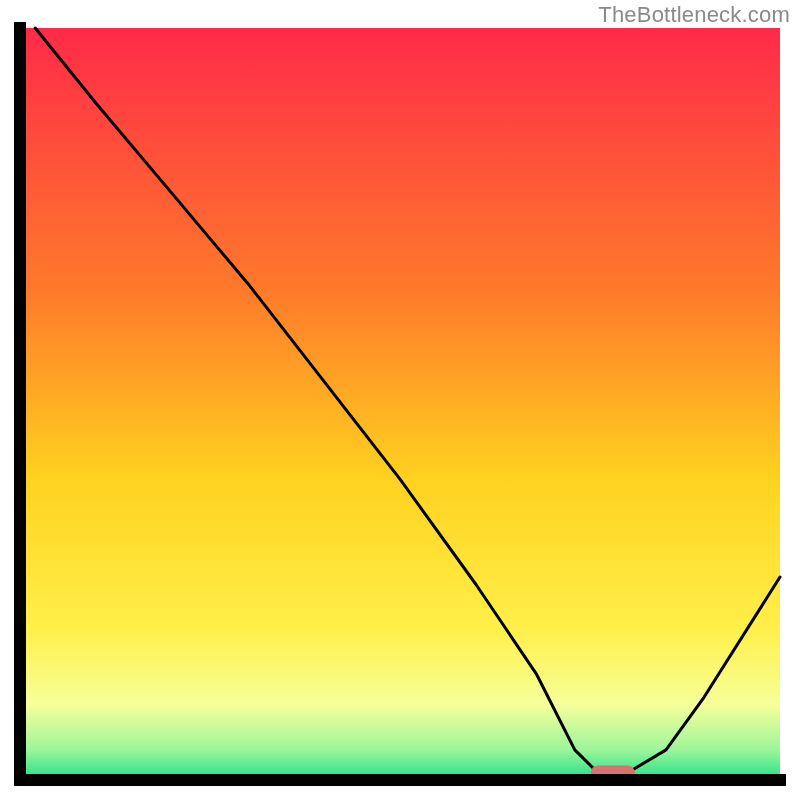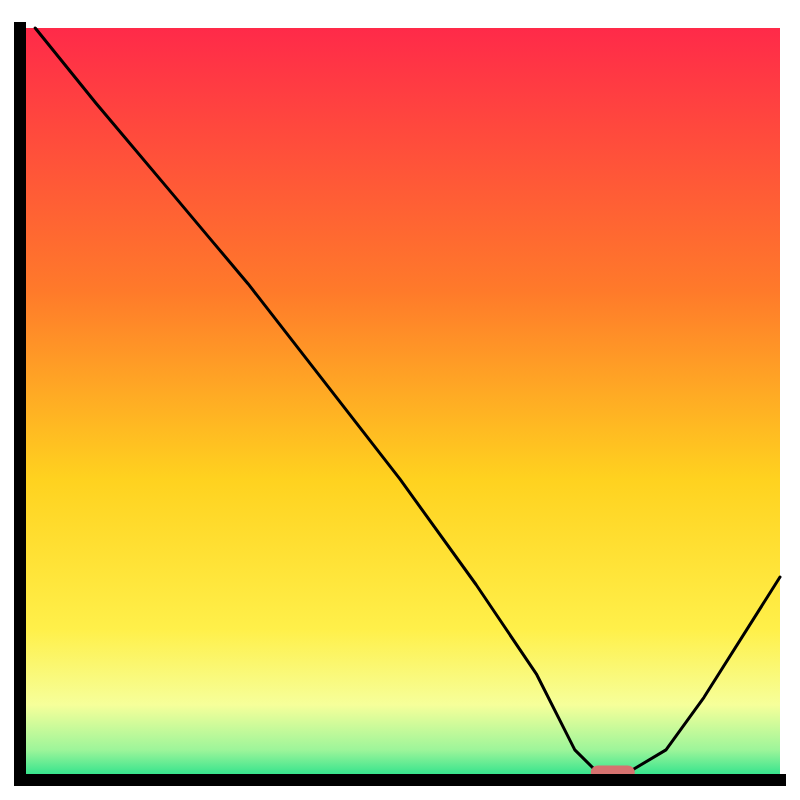--- a/index.html
+++ b/index.html
@@ -27,20 +27,21 @@
   }
   svg {
     position: absolute;
     inset: 0;
   }
 </style>
 </head>
 <body>
 
 <div class="wrap">
+  <div class="watermark">TheBottleneck.com</div>
   <svg id="plot" viewBox="0 0 800 800">
       <defs>
         <linearGradient id="grad" x1="0" y1="0" x2="0" y2="1">
           <stop offset="0%" stop-color="#ff2a49"></stop>
           <stop offset="35%" stop-color="#ff7a2a"></stop>
           <stop offset="60%" stop-color="#ffd21f"></stop>
           <stop offset="80%" stop-color="#fff04a"></stop>
           <stop offset="90%" stop-color="#f6ff9a"></stop>
           <stop offset="96%" stop-color="#9df59a"></stop>
           <stop offset="100%" stop-color="#1fe08a"></stop>

